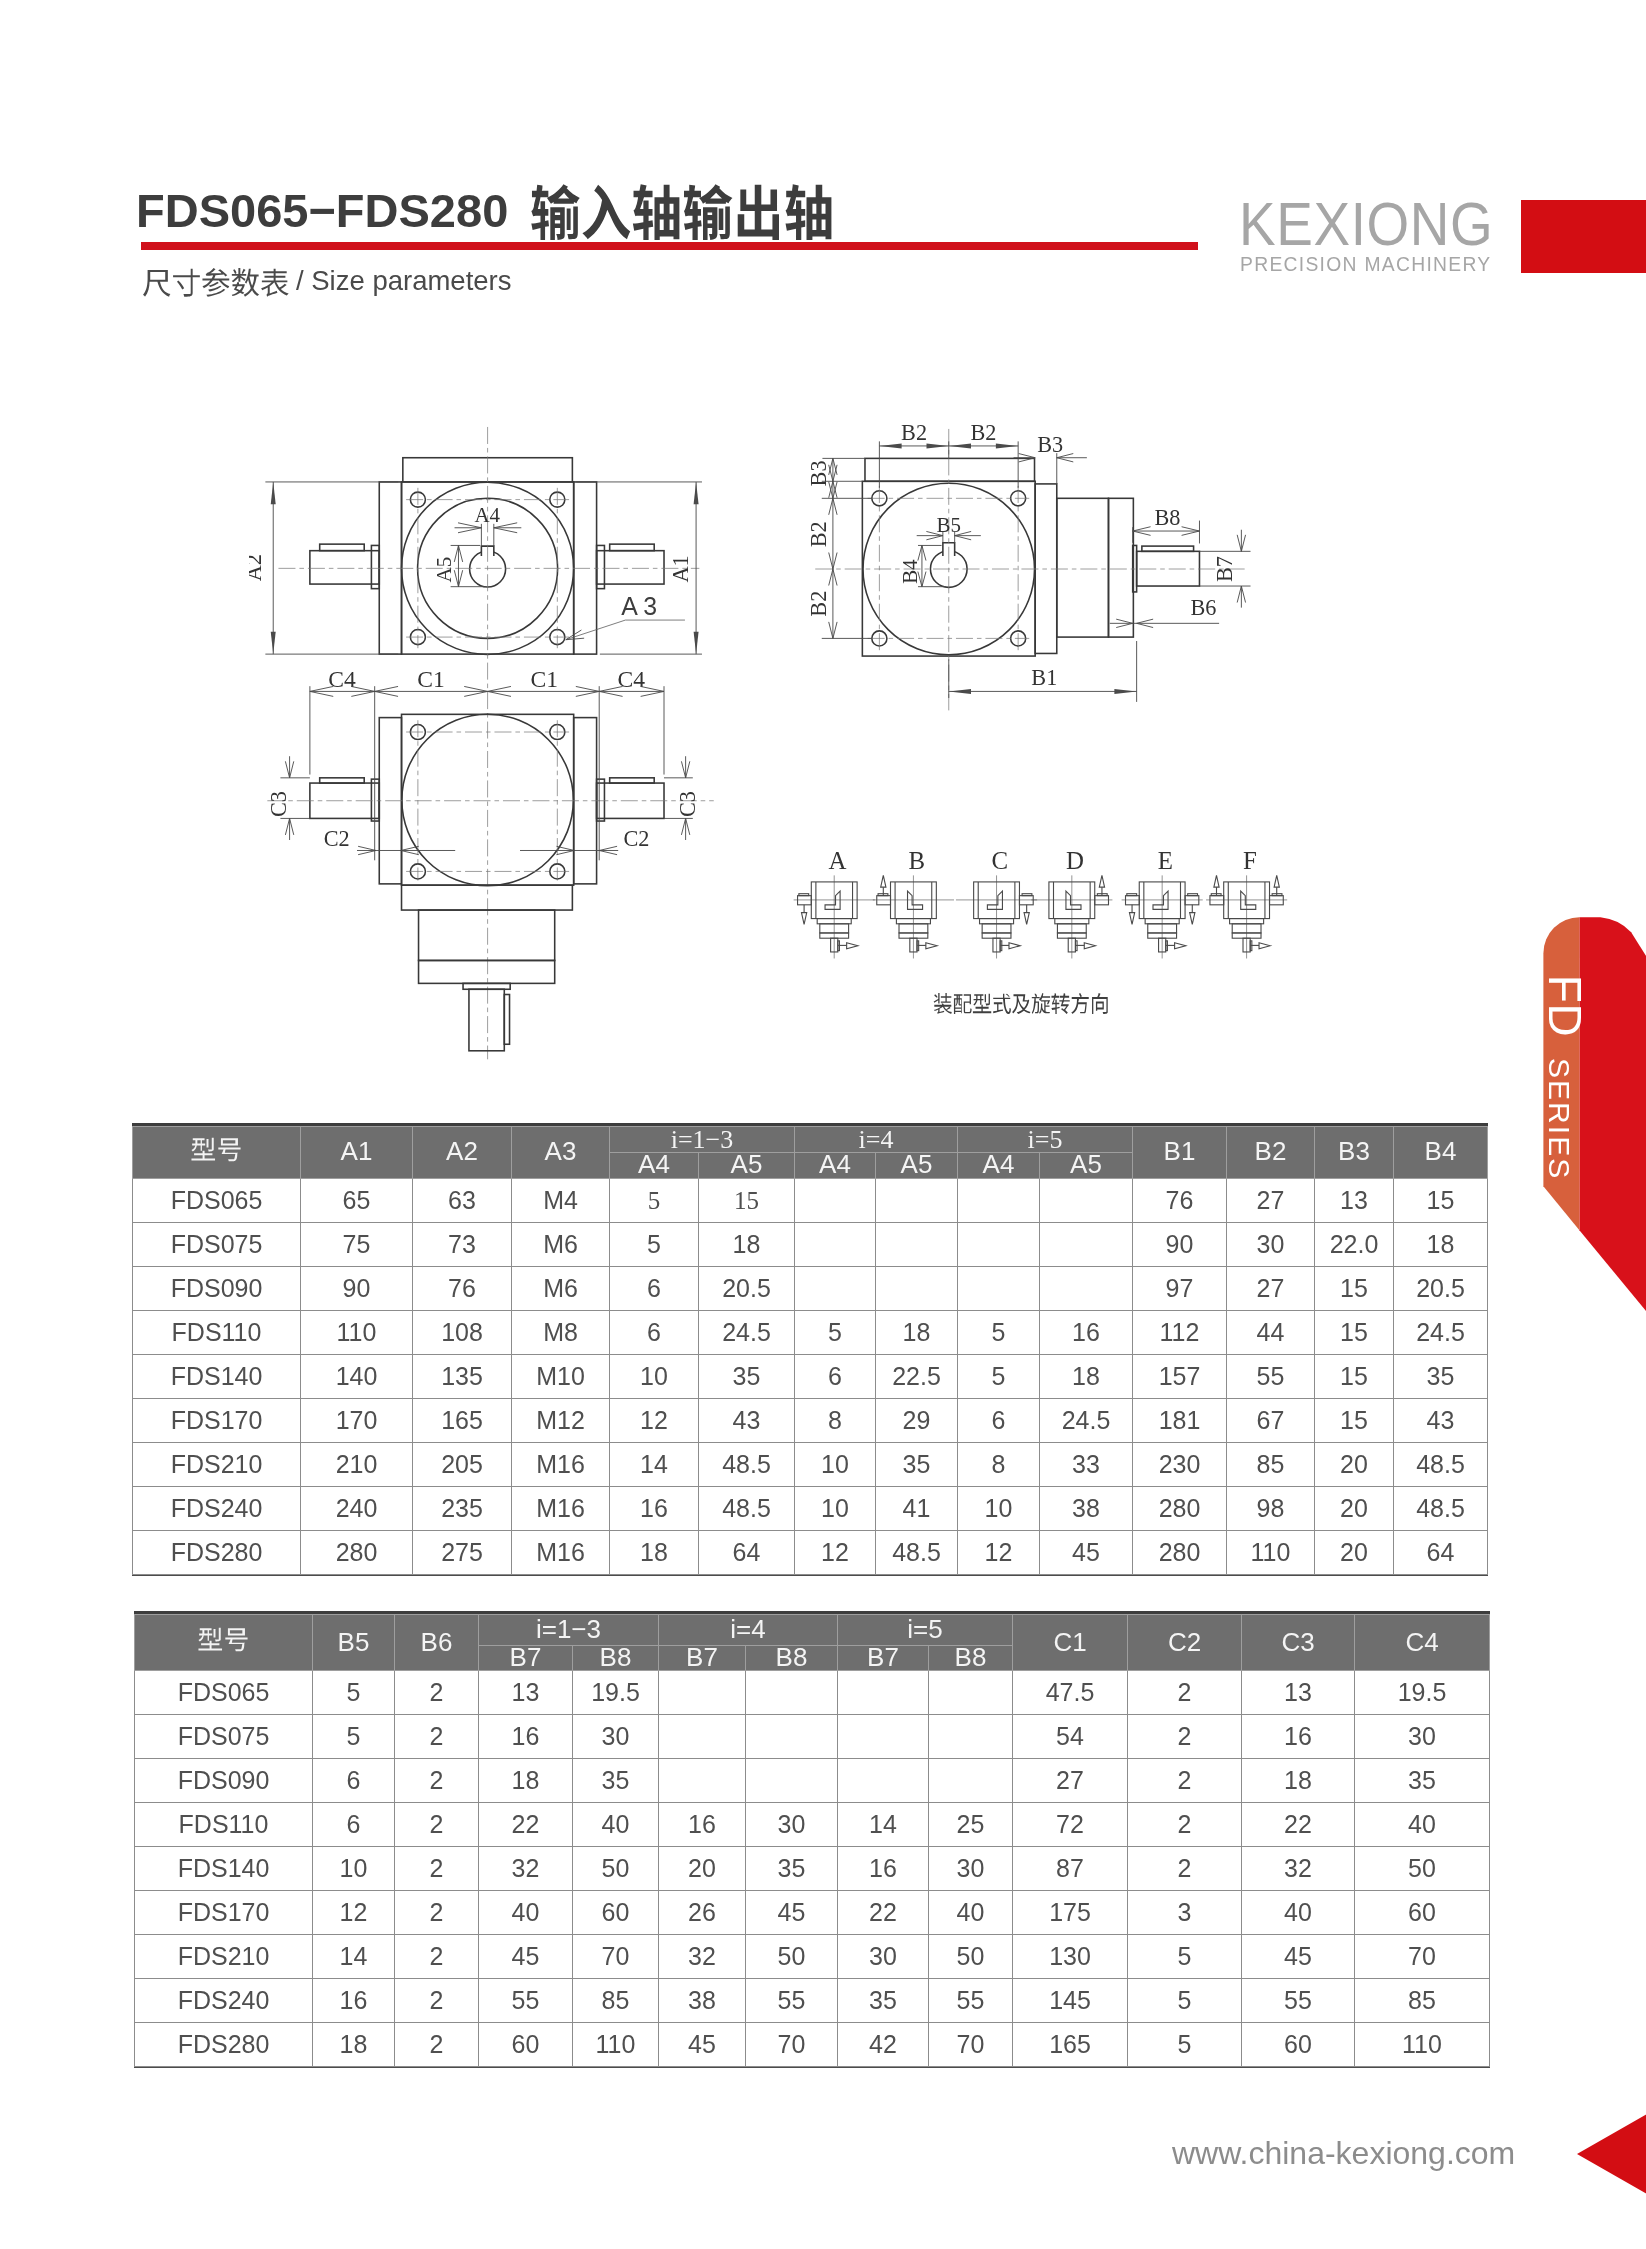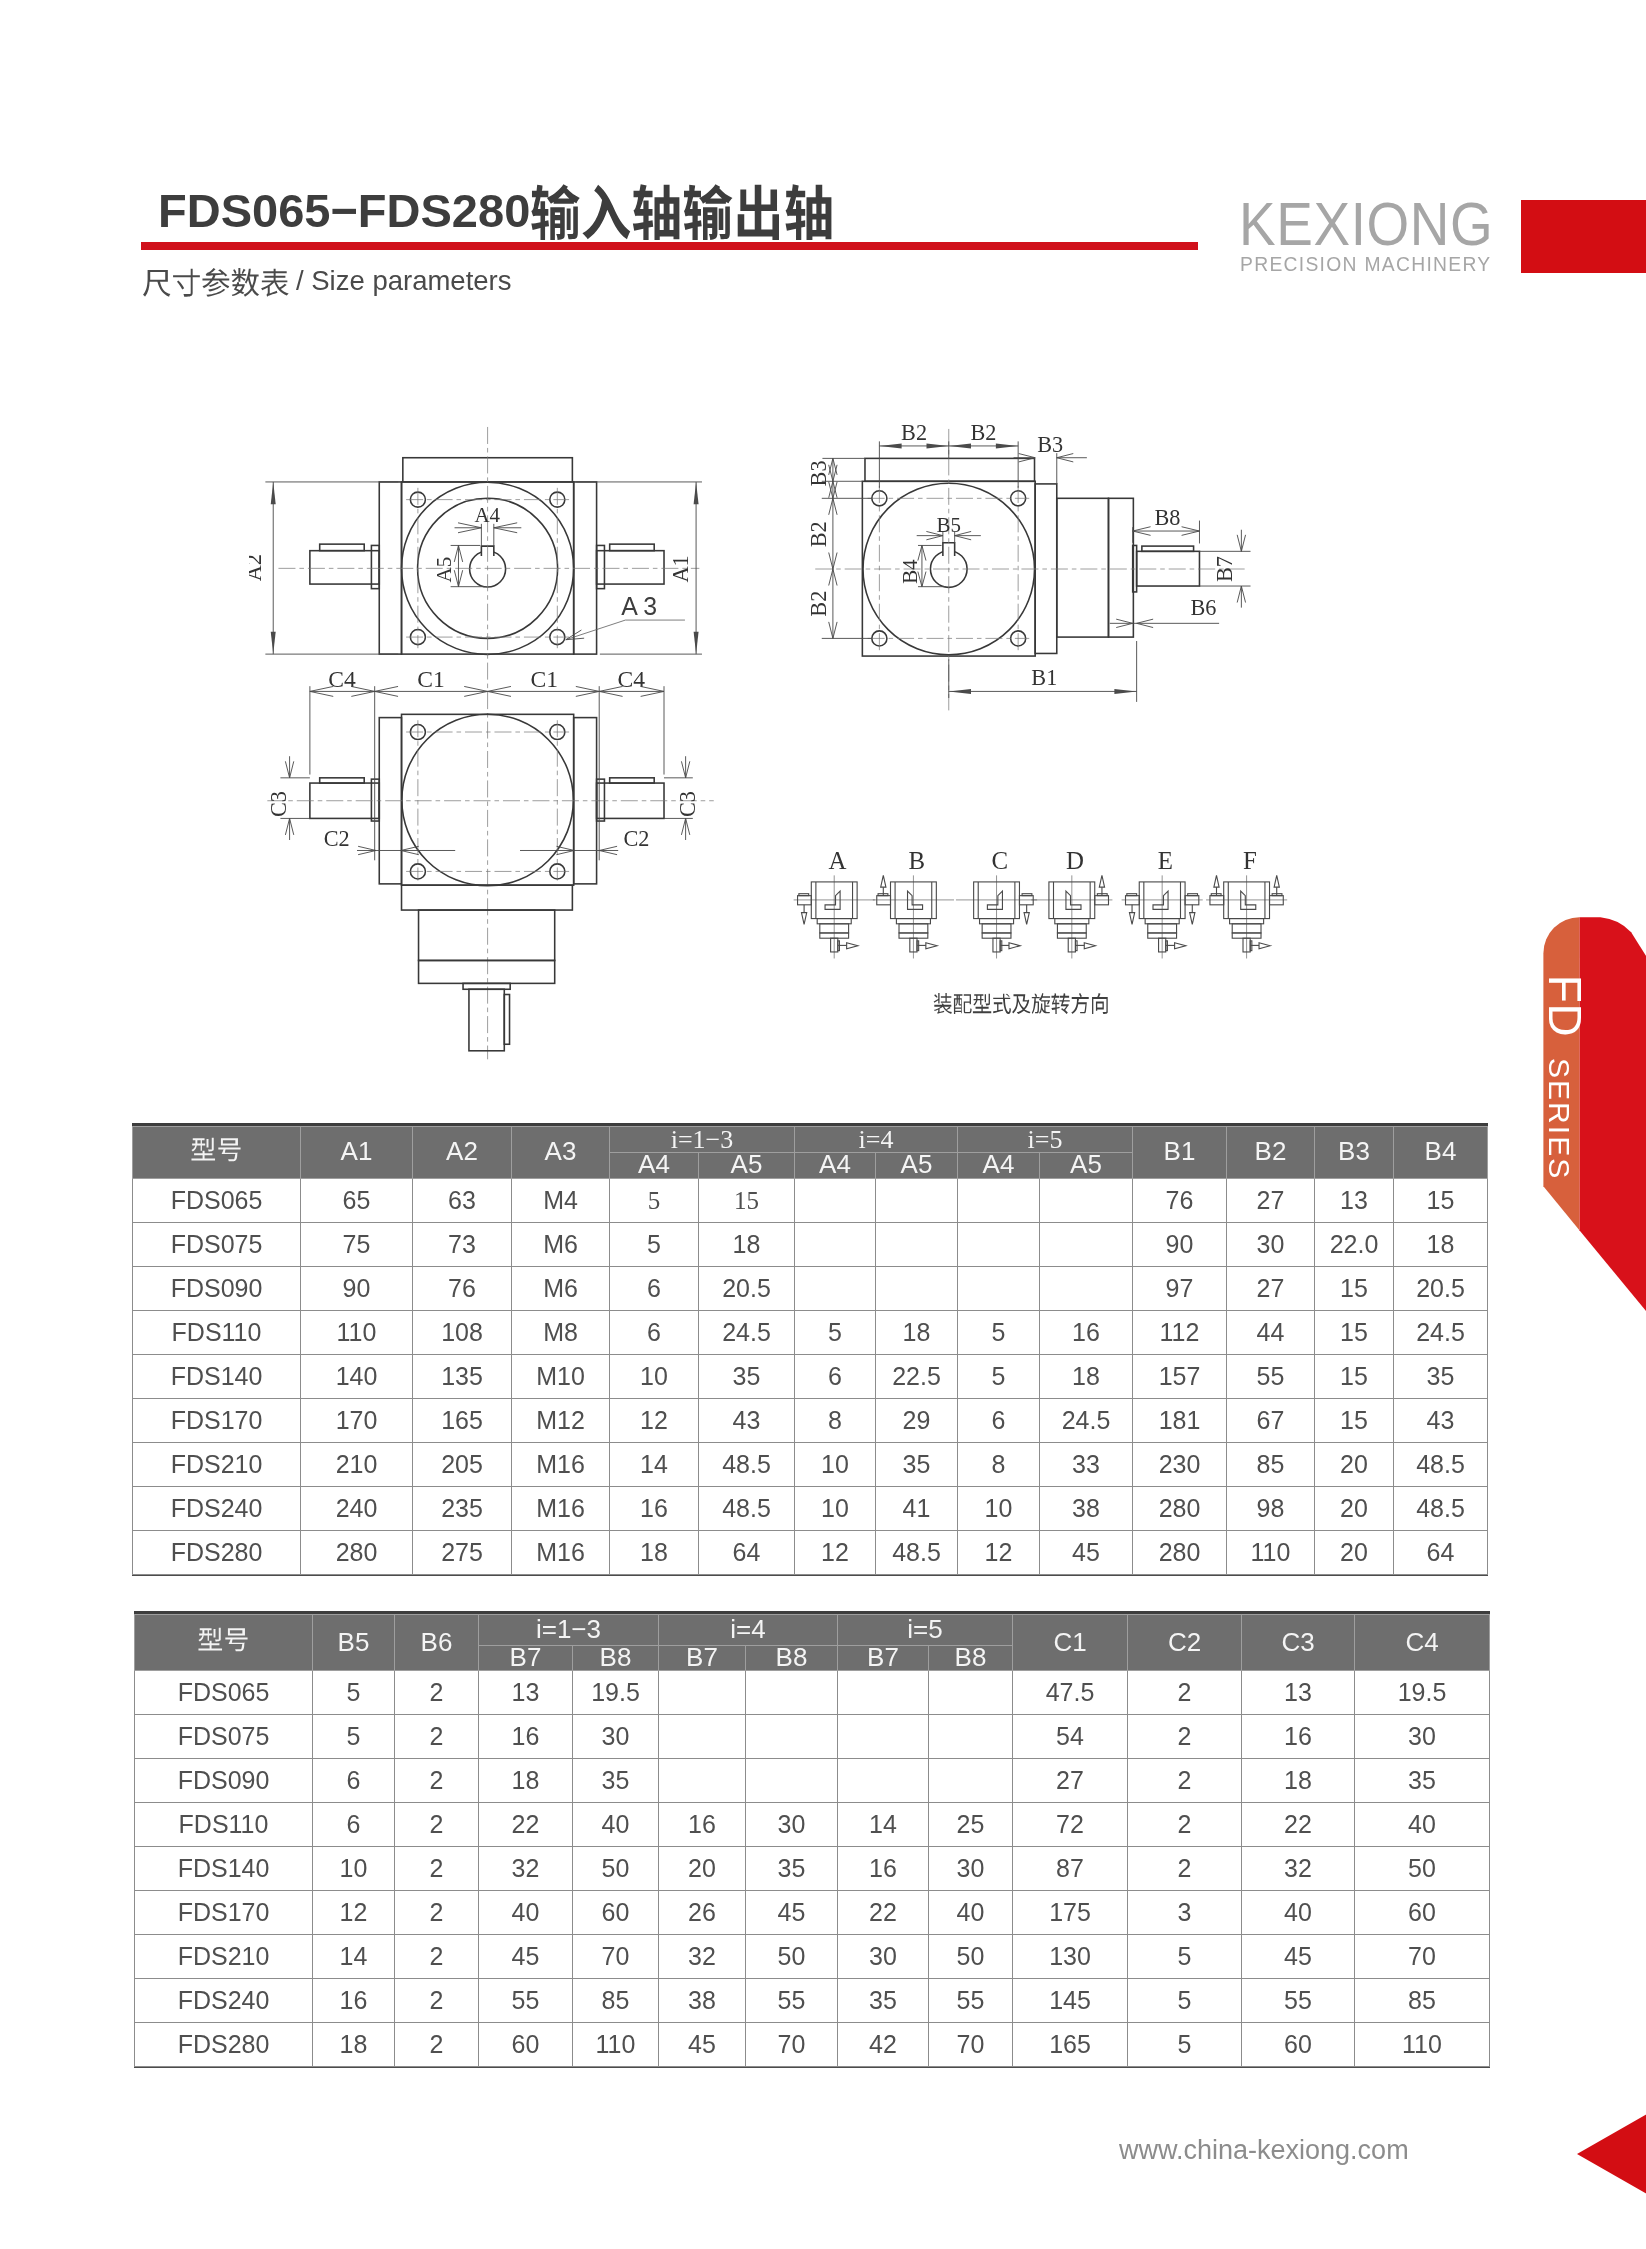--- a/index.html
+++ b/index.html
@@ -9,21 +9,21 @@
 table.tb td,table.tb th{border:0.7px solid #8c8c8c;text-align:center;vertical-align:middle;padding:0;overflow:hidden;line-height:1;}
 table.tb th{line-height:0.92;}
 table.tb th{background:#6e6e6e;color:#f4f4f4;font-weight:normal;font-size:26px;border-color:#9e9e9e;}
 table.tb td{color:#4f4f4f;font-size:25px;}
 td.serif{font-family:"Liberation Serif",serif;font-size:26px;}
 th.serif{font-family:"Liberation Serif",serif;}
 </style>
 </head>
 <body>
 
-<div class="abs" style="left:158px;top:187px;font-size:47px;font-weight:bold;color:#3d3d3d;line-height:1;">FDS065−FDS280</div>
+<div class="abs" style="left:136px;top:187px;font-size:47px;font-weight:bold;color:#3d3d3d;line-height:1;">FDS065−FDS280</div>
 
 <div class="abs" style="left:530px;top:184px;"><svg width="306" height="62" xmlns="http://www.w3.org/2000/svg" viewBox="0 0 467 94">
       <g fill="#3d3d3d">
         <path d="M56 37V70H62V37ZM66 34V74C66 75 65 76 64 76C63 76 60 76 57 76C58 78 58 82 59 84C64 84 67 84 70 83C72 81 73 79 73 74V34ZM51 0C46 8 37 15 28 20V10H18C19 8 19 5 19 2L11 1C11 4 10 7 10 10H3V20H9C7 27 6 32 6 34C5 38 4 40 2 41C3 43 4 48 5 49C5 49 8 48 11 48H16V58C11 59 6 60 2 60L4 70L16 67V85H23V65L29 64L28 55L23 56V48H28V38H23V26H16V38H12C13 33 15 27 16 20H28L26 21C28 24 30 27 32 30L36 27V30H67V27L71 29C72 26 74 23 76 21C69 17 62 13 56 6L58 4ZM43 22C46 19 49 16 52 13C54 16 57 19 60 22ZM46 43V47H38V43ZM31 35V85H38V67H46V75C46 76 46 76 45 76C44 76 42 76 40 76C41 78 42 82 42 85C46 85 49 84 51 83C53 82 53 79 53 75V35ZM38 55H46V60H38Z"></path>
         <path d="M98 10C103 14 107 19 110 24C106 48 96 66 80 75C82 77 87 82 88 84C102 74 112 59 118 39C126 55 132 74 148 84C149 81 151 75 153 72C128 54 129 22 104 1Z"></path>
         <path d="M198 54H204V70H198ZM198 45V30H204V45ZM219 54V70H213V54ZM219 45H213V30H219ZM204 1V20H190V85H198V80H219V84H228V20H213V1ZM161 49C161 48 164 48 167 48H173V58C167 59 162 60 157 60L159 71L173 68V85H181V66L188 65L187 55L181 56V48H187V38H181V25H173V38H168C170 33 172 26 174 20H187V10H176C177 7 177 5 178 2L169 0C168 4 168 7 167 10H158V20H165C164 26 163 31 162 33C161 37 160 39 158 40C159 42 160 47 161 49Z"></path>
         <path d="M288 37V70H295V37ZM298 34V74C298 75 298 76 297 76C296 76 292 76 289 76C290 78 291 82 291 84C296 84 300 84 302 83C304 81 305 79 305 74V34ZM283 0C278 8 269 15 261 20V10H251C251 8 252 5 252 2L243 1C243 4 243 7 243 10H235V20H241C240 27 239 32 238 34C237 38 236 40 235 41C236 43 237 48 237 49C238 49 241 48 243 48H248V58C243 59 239 60 235 60L237 70L248 67V85H256V65L262 64L261 55L256 56V48H261V38H256V26H248V38H244C246 33 247 27 249 20H261L258 21C261 24 263 27 264 30L268 27V30H299V27L303 29C304 26 307 23 309 21C301 17 295 13 289 6L290 4ZM275 22C278 19 281 16 284 13C287 16 290 19 293 22ZM278 43V47H271V43ZM264 35V85H271V67H278V75C278 76 278 76 277 76C277 76 275 76 273 76C274 78 275 82 275 85C278 85 281 84 283 83C285 82 286 79 286 75V35ZM271 55H278V60H271Z"></path>
         <path d="M317 46V80H370V85H380V46H370V69H353V41H377V8H367V31H353V1H343V31H330V8H321V41H343V69H327V46Z"></path>
         <path d="M431 54H437V70H431ZM431 45V30H437V45ZM451 54V70H445V54ZM451 45H445V30H451ZM436 1V20H422V85H431V80H451V84H460V20H446V1ZM393 49C394 48 397 48 399 48H406V58C400 59 394 60 390 60L392 71L406 68V85H414V66L420 65L420 55L414 56V48H420V38H414V25H406V38H401C403 33 405 26 406 20H420V10H409C409 7 410 5 410 2L401 0C401 4 400 7 400 10H391V20H398C396 26 395 31 394 33C393 37 392 39 390 40C391 42 393 47 393 49Z"></path>
       </g>
@@ -840,20 +840,20 @@
           <td>70</td>
           <td>165</td>
           <td>5</td>
           <td>60</td>
           <td>110</td>
         </tr>
       </tbody>
     </table>
 </div>
 
-<div class="abs" style="left:1119px;top:2137px;font-size:27px;color:#8c8c8c;line-height:1;">www.china-kexiong.com</div>
+<div class="abs" style="left:1172px;top:2137px;font-size:32px;color:#8c8c8c;line-height:1;">www.china-kexiong.com</div>
 
 <div class="abs" style="left:1577px;top:2114px;">
 <svg width="70" height="80" viewBox="0 0 107 122">
       <polygon points="0,61 107,0 107,122" fill="#d30d13"></polygon>
     </svg>
 </div>
 
 
 </body></html>

